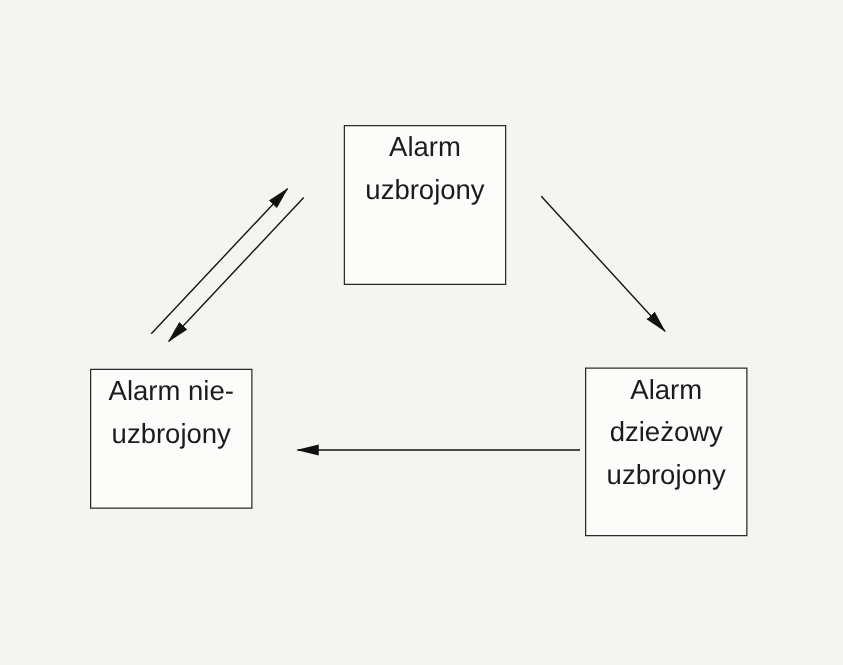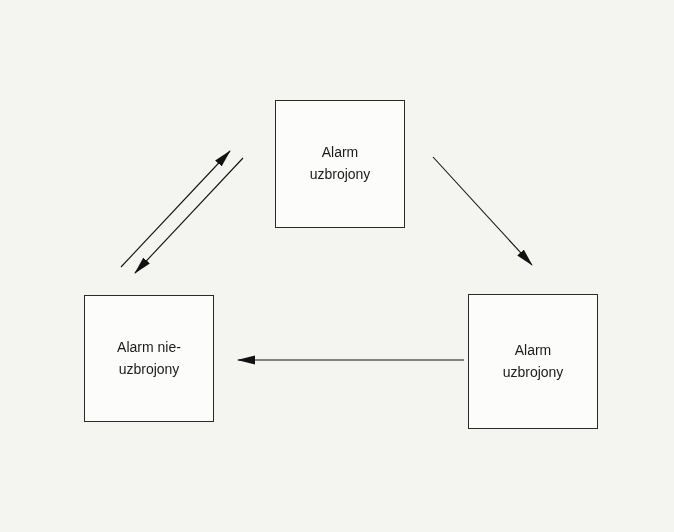--- a/index.html
+++ b/index.html
@@ -27,37 +27,37 @@
     height: 532px;
   }
   .node {
     position: absolute;
     background: #fcfcfb;
     border: 1px solid #2a2a2a;
     box-sizing: border-box;
     display: flex;
     flex-direction: column;
     align-items: center;
-    justify-content: center;
+    justify-content: flex-start;
     text-align: center;
     color: #1b1b1b;
-    font-size: 14px;
+    font-size: 22px;
     line-height: 1.55;
   }
   .node-armed {
     left: 275px;
     top: 100px;
     width: 130px;
     height: 128px;
   }
   .node-disarmed {
-    left: 84px;
+    left: 72px;
     top: 295px;
     width: 130px;
-    height: 127px;
+    height: 112px;
   }
   .node-triggered {
     left: 468px;
     top: 294px;
     width: 130px;
     height: 135px;
   }
   .edge {
     stroke: #111111;
     stroke-width: 1.1;
@@ -85,16 +85,17 @@
     <div>uzbrojony</div>
   </div>
 
   <div class="node node-disarmed">
     <div>Alarm nie-</div>
     <div>uzbrojony</div>
   </div>
 
   <div class="node node-triggered">
     <div>Alarm</div>
+    <div>dzieżowy</div>
     <div>uzbrojony</div>
   </div>
 
 </div>
 
 </body></html>

